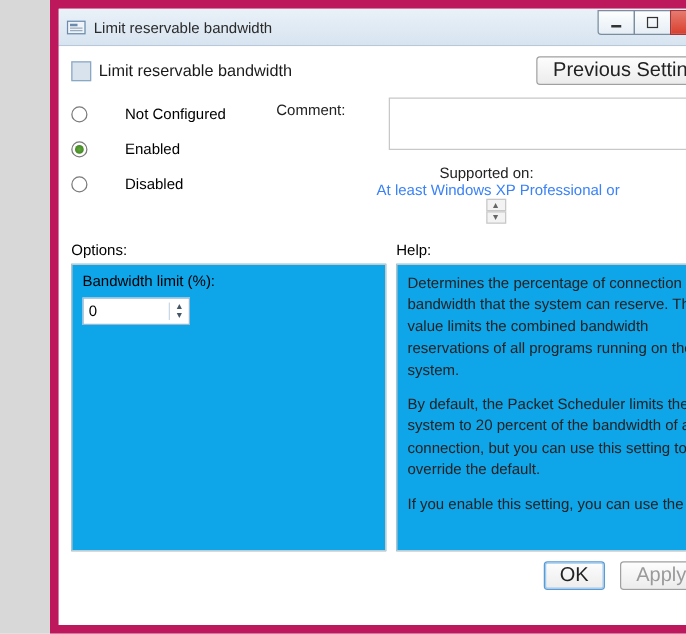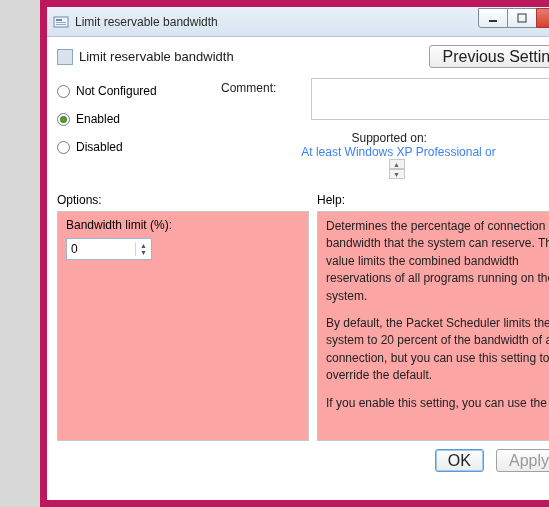--- a/index.html
+++ b/index.html
@@ -97,20 +97,21 @@
     display:flex;
     margin-top:4px;
   }
   .left-col { width:158px; }
   .right-col { flex:1; padding-left:6px; }
   .radio-row {
     display:flex;
     align-items:center;
     height:22px;
     margin: 2px 0 6px 0;
+    gap: 24px;
   }
   .radio {
     width:13px;height:13px;border:1px solid #7a7a7a;border-radius:50%;
     margin-right:6px;background:#fff;position:relative;
   }
   .radio.checked::after{
     content:"";position:absolute;top:2px;left:2px;width:7px;height:7px;border-radius:50%;
     background: radial-gradient(circle,#5fa83a,#3c7a1e);
   }
   .field-row { display:flex; align-items:flex-start; margin-bottom:8px;}
@@ -124,21 +125,21 @@
   .supported-row { display:flex; align-items:center;flex-direction:column; }
   .supported-val { flex:1; height:22px; display:flex; align-items:center; padding-left:4px;
     color:#3b82f6;}
   .spin-sm {width:16px; display:flex; flex-direction:column;}
   .spin-sm div{height:10px;display:flex;align-items:center;justify-content:center;color:#666;font-size:7px;border:1px solid #c8c8c8;background:#f3f3f3;}
   .section-labels { display:flex; margin-top:14px; margin-bottom:4px;}
   .section-labels .l1{width:260px;}
   .panels { display:flex; gap:8px; }
   .panel {
     border:1px solid #c8c8c8;
-    background:#fca5a5;
+    background:#0ea5e9;
     height:230px;
     padding:6px 8px;
     overflow:hidden;
     position:relative;
   }
   .panel.options { width:252px; }
   .panel.help { flex:1; }
   .num-input {
     width:86px;height:22px;border:1px solid #9bb8d3;background:#fff;
     display:flex;align-items:center;margin-top:6px;

